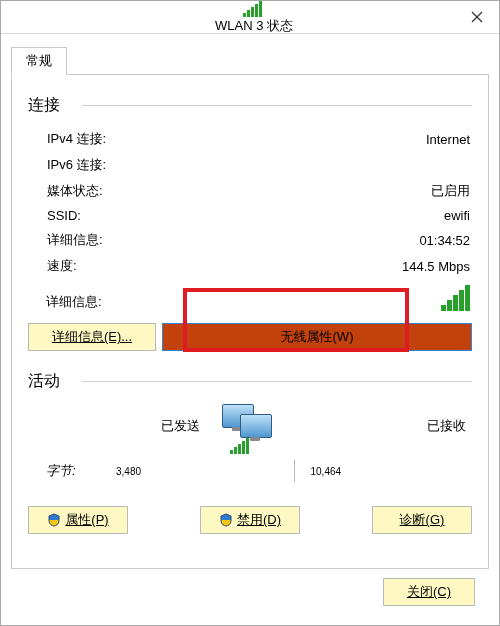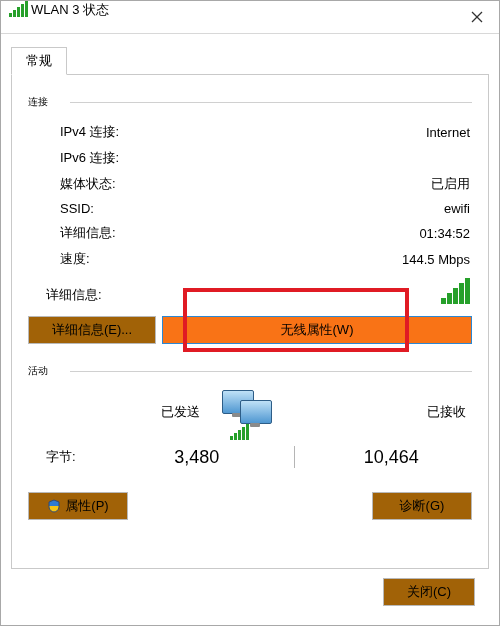--- a/index.html
+++ b/index.html
@@ -17,23 +17,25 @@
     height: 626px;
     background: #ffffff;
     border: 1px solid #a8a8a8;
     display: flex;
     flex-direction: column;
   }
   
   .titlebar {
     height: 32px;
     display: flex;
+    align-items: center;
     padding: 0 0 0 8px;
     border-bottom: 1px solid #d8d8d8;
     position: relative;
+    flex-direction: column;
   }
   .titlebar .title-icon {
     width: 16px;
     height: 16px;
     margin-right: 6px;
   }
   .titlebar .title-text {
     font-size: 13px;
   }
   .titlebar .close-btn {
@@ -81,31 +83,31 @@
     box-sizing: border-box;
   }
 
   
   .section-head {
     display: flex;
     align-items: center;
     margin: 6px 0 10px 0;
   }
   .section-head .sec-label {
-    font-size: 10px;
+    font-size: 16px;
     margin-right: 22px;
   }
   .section-head .sec-line {
     flex: 1 1 auto;
     height: 1px;
     background: #d0d0d0;
   }
 
   .kv-rows {
-    margin-left: 32px;
+    margin-left: 19px;
     margin-right: 2px;
   }
   .kv-row {
     display: flex;
     justify-content: space-between;
     align-items: center;
     padding: 4px 0;
     font-size: 13px;
   }
   .kv-row .k { white-space: nowrap; }
@@ -127,21 +129,22 @@
     background: #e9e9e9;
     font-size: 13px;
     height: 28px;
     display: inline-flex;
     align-items: center;
     justify-content: center;
     padding: 0 12px;
     cursor: default;
   }
   .btn.light {
-    background: #a16207;
+    background: #fef9c3;
+    text-decoration: underline;
   }
   .btn.full {
     width: 100%;
   }
   .btn .shield {
     margin-right: 4px;
   }
 
   .button-row {
     display: flex;
@@ -164,21 +167,21 @@
     top: 287px;
     left: 182px;
     width: 218px;
     height: 56px;
     z-index: 5;
     pointer-events: none;
   }
 
   
   .btn.blue-lit {
-    background: #f97316;
+    background: #c2410c;
     border: 1px solid #2b87d3;
   }
 
   
   .activity-grid {
     display: grid;
     grid-template-columns: 1fr auto 1fr;
     align-items: center;
     text-align: center;
     margin-top: 6px;
@@ -194,25 +197,26 @@
   }
 
   .byte-row {
     display: flex;
     align-items: center;
     margin-top: 6px;
   }
   .byte-row .byte-key {
     flex: 0 0 70px;
     margin-left: 18px;
+    font-style: italic;
   }
   .byte-row .byte-val {
     flex: 1 1 0;
-    text-align: center;
-    font-size: 18px;
+    text-align: left;
+    font-size: 10px;
   }
   .byte-row .byte-sep {
     width: 1px;
     height: 22px;
     background: #b5b5b5;
     margin: 0 16px;
   }
 
   .lower-buttons {
     display: flex;
@@ -414,20 +418,30 @@
           <span class="shield">
             <svg class="shield-svg" viewBox="0 0 14 14">
                 <path class="top" d="M7 1 L12 3 V7 H2 V3 Z"></path>
                 <path class="bot" d="M2 7 H12 V8 C12 11 9 13 7 13 C5 13 2 11 2 8 Z"></path>
                 <path class="outline" d="M7 1 L12 3 V8 C12 11 9 13 7 13 C5 13 2 11 2 8 V3 Z"></path>
               </svg>
           </span>
           <span>属性(P)</span>
         </div>
         <div class="btn light">
+          <span class="shield">
+            <svg class="shield-svg" viewBox="0 0 14 14">
+                <path class="top" d="M7 1 L12 3 V7 H2 V3 Z"></path>
+                <path class="bot" d="M2 7 H12 V8 C12 11 9 13 7 13 C5 13 2 11 2 8 Z"></path>
+                <path class="outline" d="M7 1 L12 3 V8 C12 11 9 13 7 13 C5 13 2 11 2 8 V3 Z"></path>
+              </svg>
+          </span>
+          <span>禁用(D)</span>
+        </div>
+        <div class="btn light">
           <span>诊断(G)</span>
         </div>
       </div>
 
     </div>
 
     <div class="footer">
       <div class="btn light">
         <span>关闭(C)</span>
       </div>

